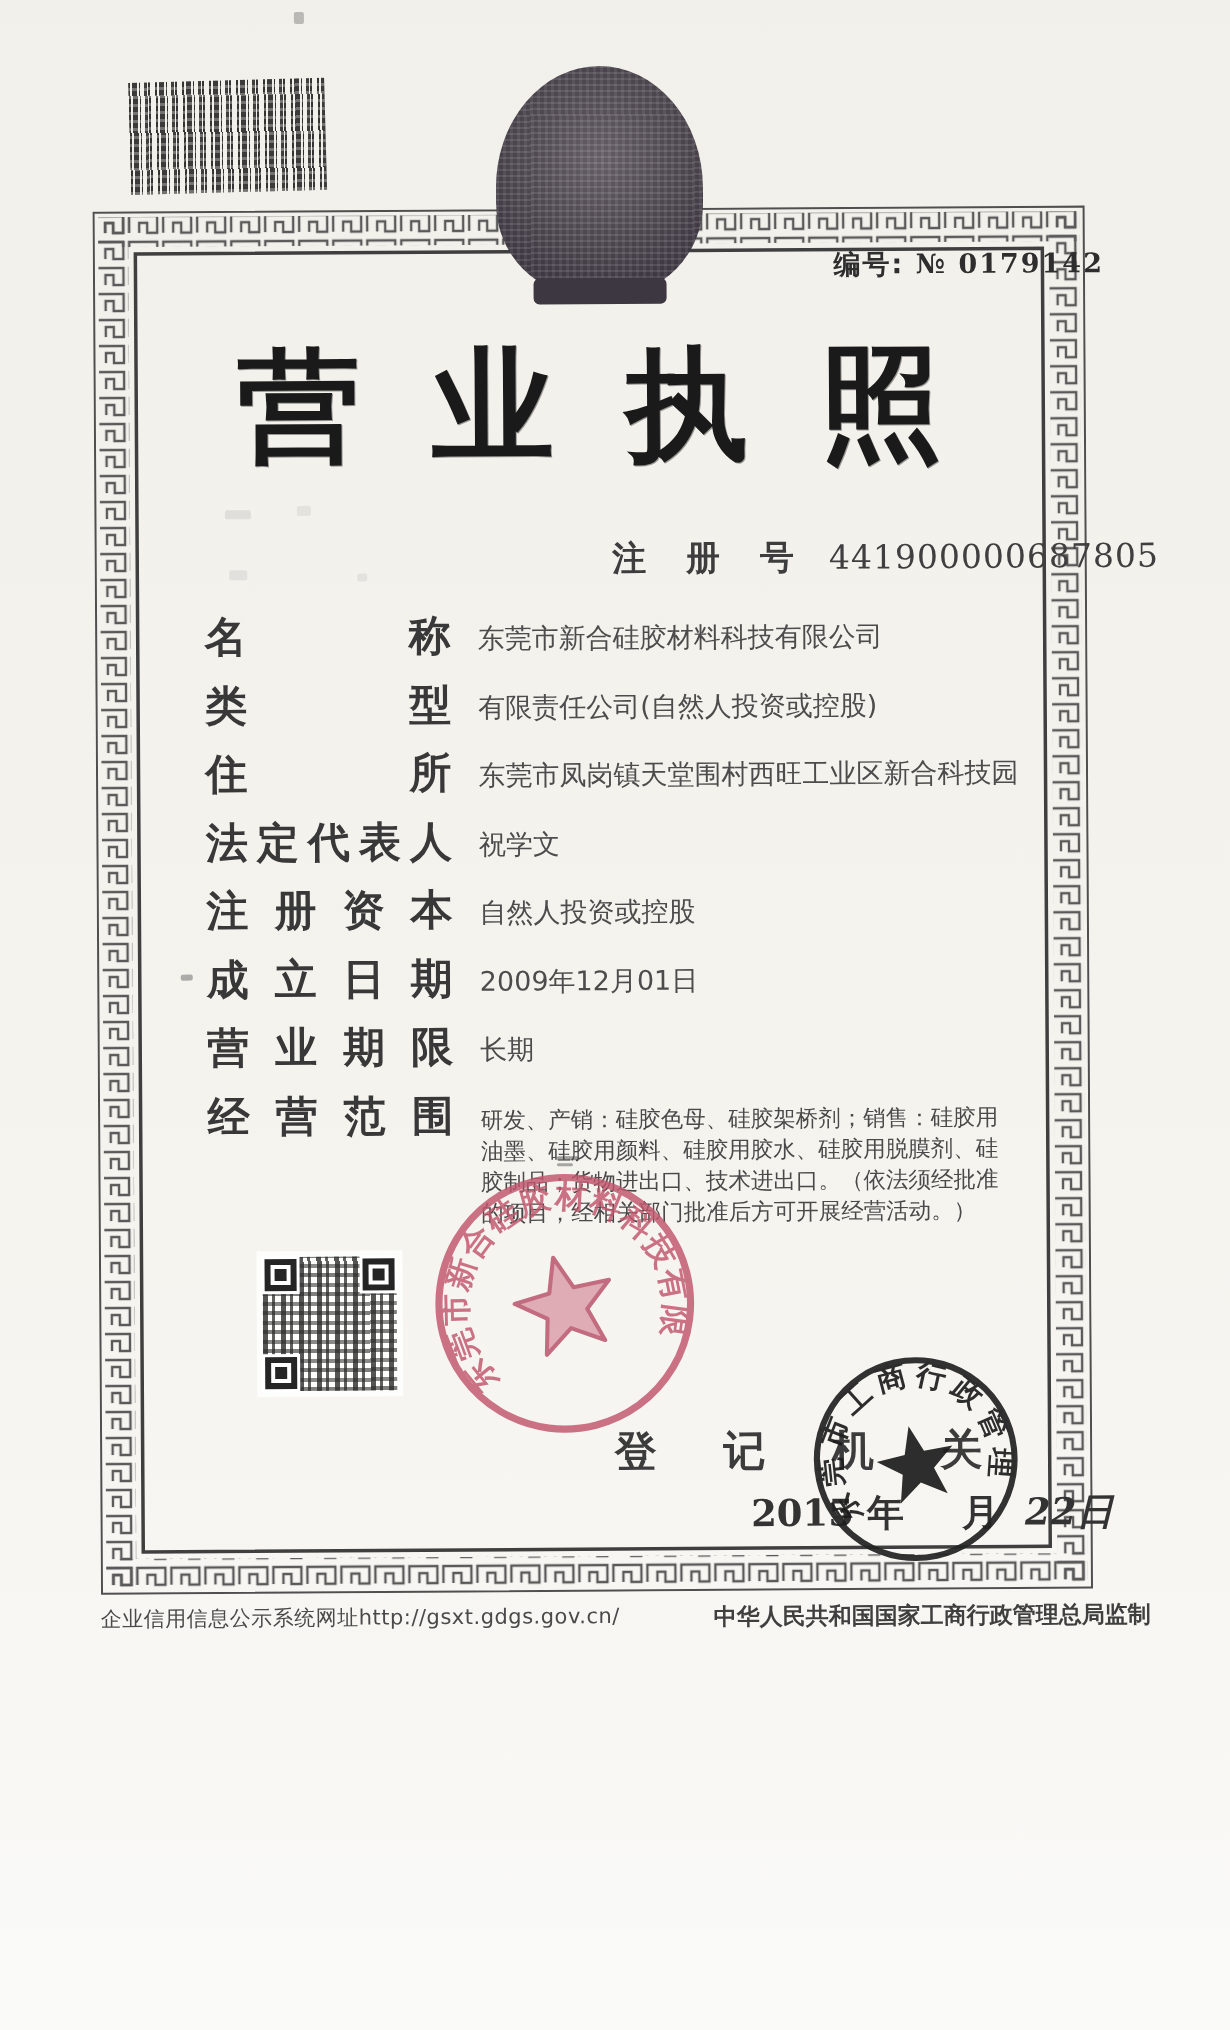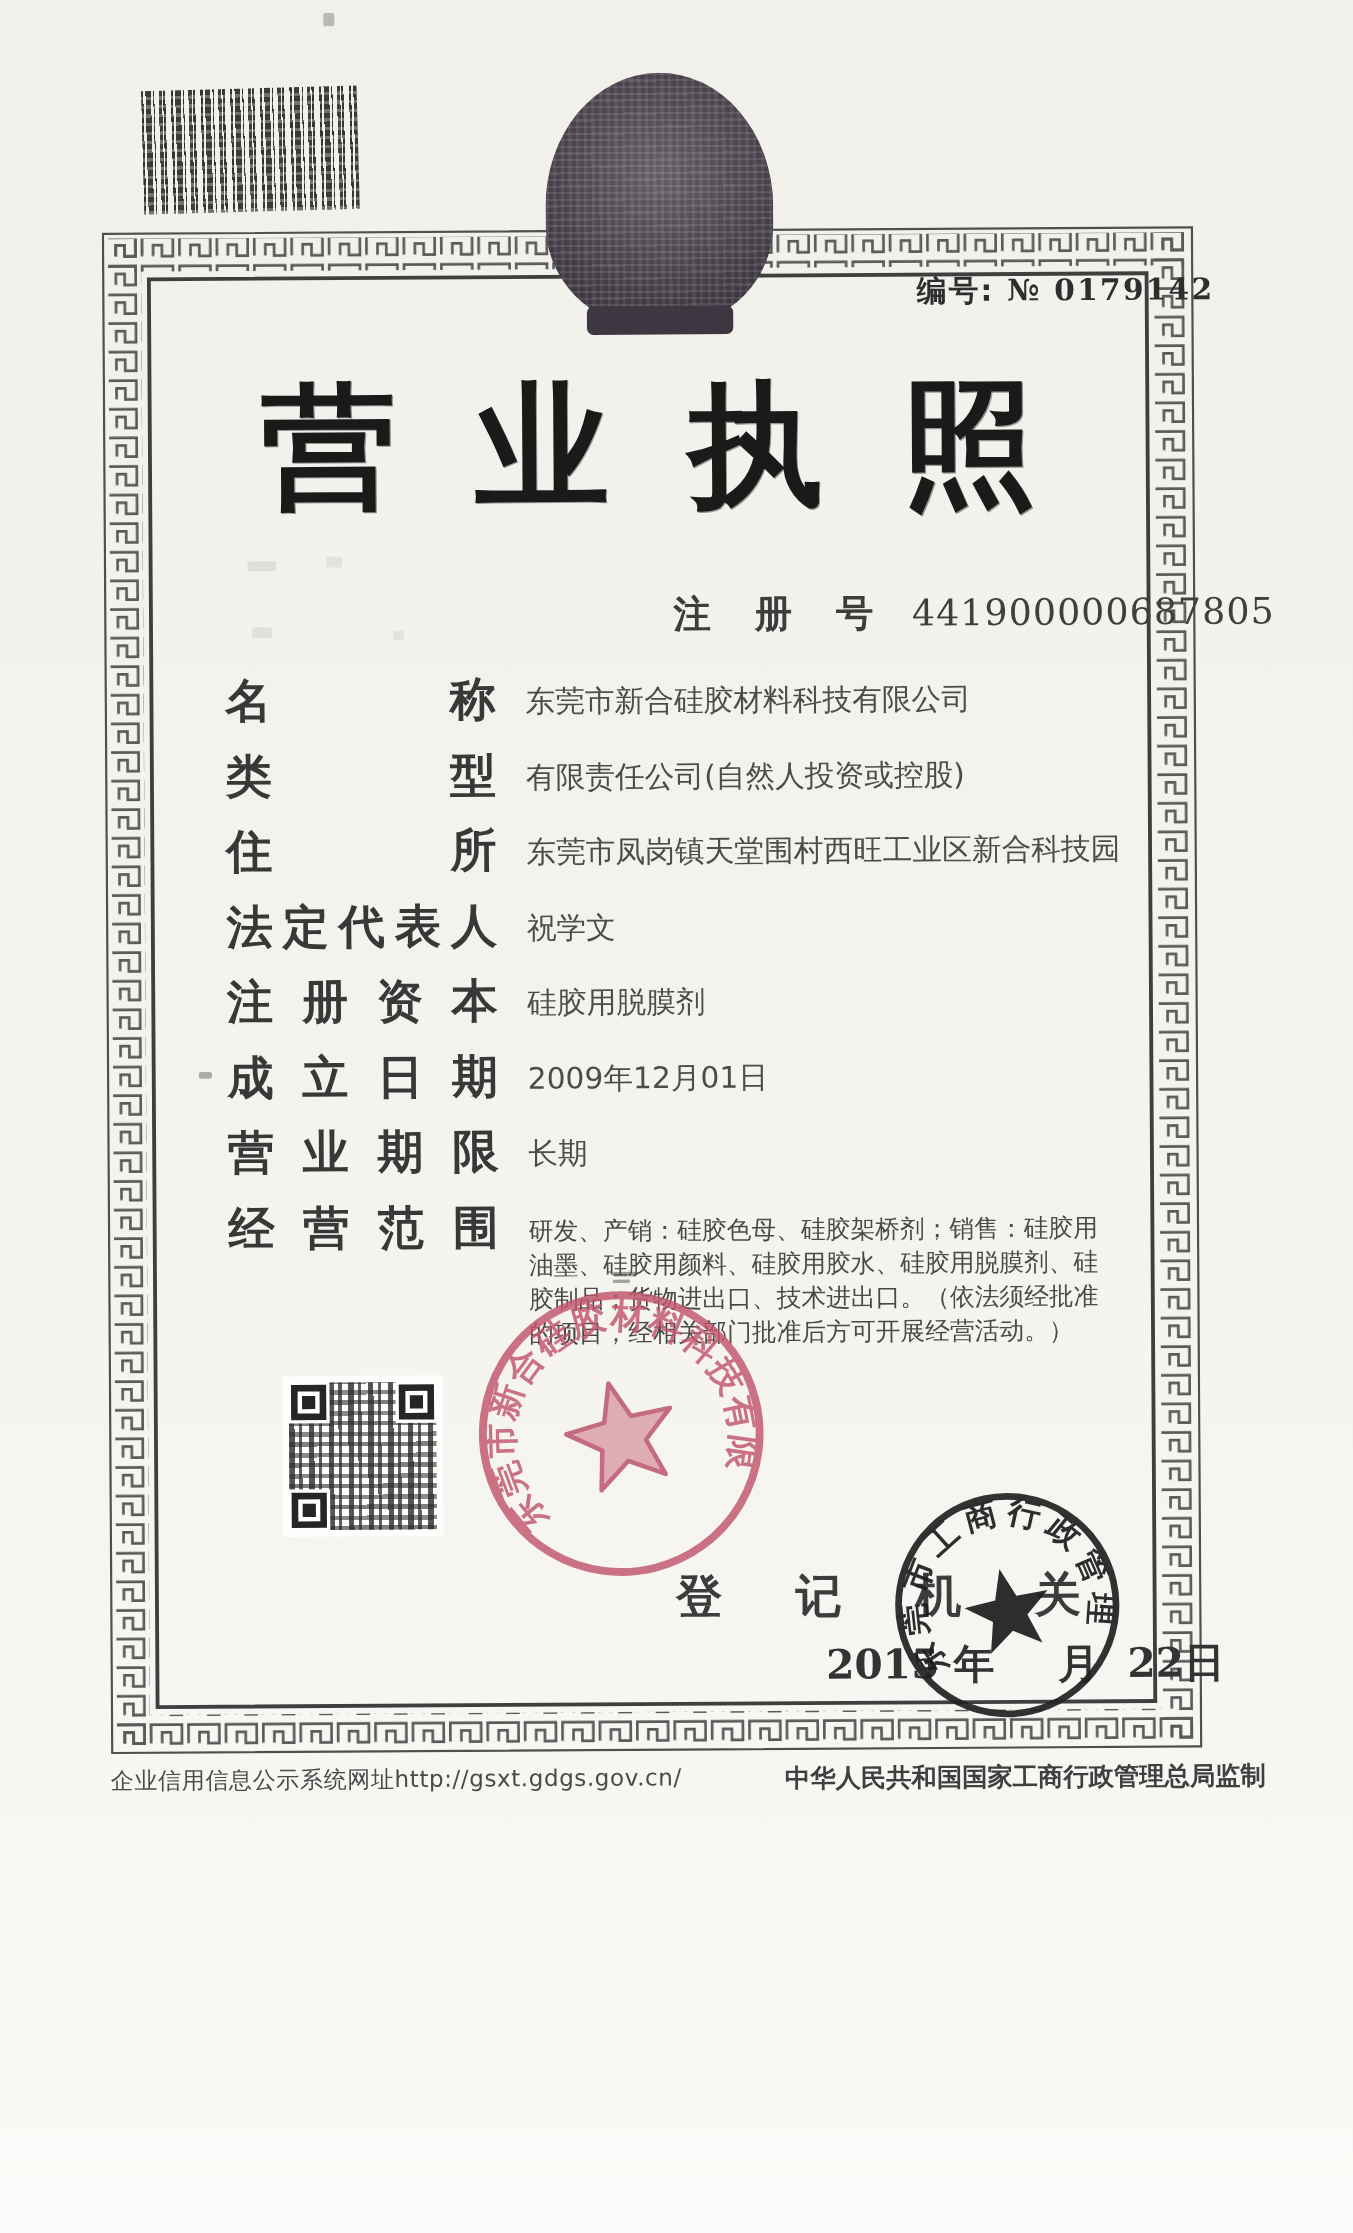--- a/index.html
+++ b/index.html
@@ -53,21 +53,21 @@
   .row.scope{height:auto;}
   .row.scope .val{white-space:normal;width:534px;font-size:22.5px;line-height:31px;
     padding-top:12px;color:#494949;font-weight:500;}
 
   .registrar{position:absolute;left:612px;top:1424px;z-index:2;font-size:42px;font-weight:600;
     letter-spacing:26px;color:#3c3c3c;white-space:nowrap;}
   .dateline{position:absolute;left:748px;top:1490px;z-index:2;display:flex;align-items:baseline;
     font-size:37px;font-weight:600;color:#333;white-space:nowrap;}
   .dateline .y{font-family:"DejaVu Serif","Liberation Serif",serif;}
   .dateline .gap1{width:58px;} .dateline .gap2{width:26px;}
-  .dateline .d{font-family:"DejaVu Serif","Liberation Serif",serif;}
+  .dateline .d{font-family:"DejaVu Serif","Liberation Serif",serif;font-style:italic;}
 
   .footer{position:absolute;left:0;top:1602px;width:1230px;z-index:2;}
   .footer .fl{position:absolute;left:97px;top:0;font-size:21px;color:#4a4a4a;letter-spacing:.5px;}
   .footer .fr{position:absolute;left:710px;top:0;font-size:23px;font-weight:600;color:#3f3f3f;}
 
   
   .qr{position:absolute;left:255px;top:1249px;width:138px;height:138px;background:#fdfdfb;
     padding:4px;z-index:2;}
   .qr .noise{position:absolute;inset:6px;
     background:
@@ -149,21 +149,21 @@
       <div class="row">
         <div class="lab">住所</div>
         <div class="val">东莞市凤岗镇天堂围村西旺工业区新合科技园</div>
       </div>
       <div class="row">
         <div class="lab">法定代表人</div>
         <div class="val">祝学文</div>
       </div>
       <div class="row">
         <div class="lab">注册资本</div>
-        <div class="val">硅胶用脱膜剂</div>
+        <div class="val">自然人投资或控股</div>
       </div>
       <div class="row">
         <div class="lab">成立日期</div>
         <div class="val">2009年12月01日</div>
       </div>
       <div class="row">
         <div class="lab">营业期限</div>
         <div class="val">长期</div>
       </div>
       <div class="row scope">

